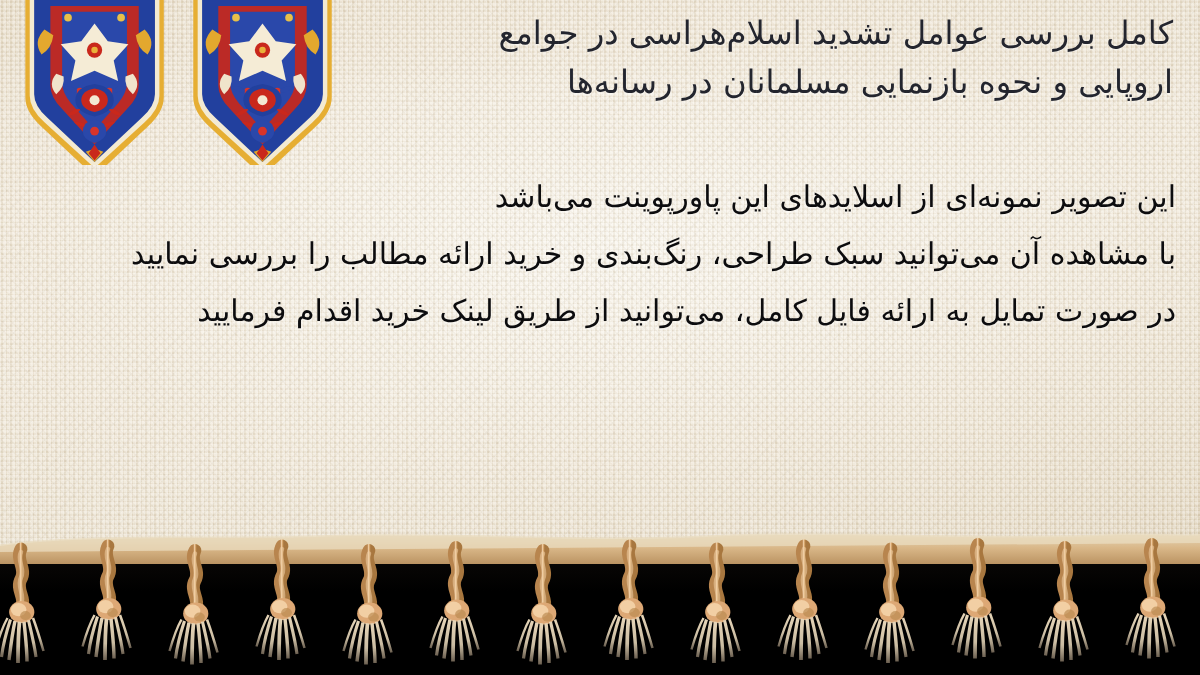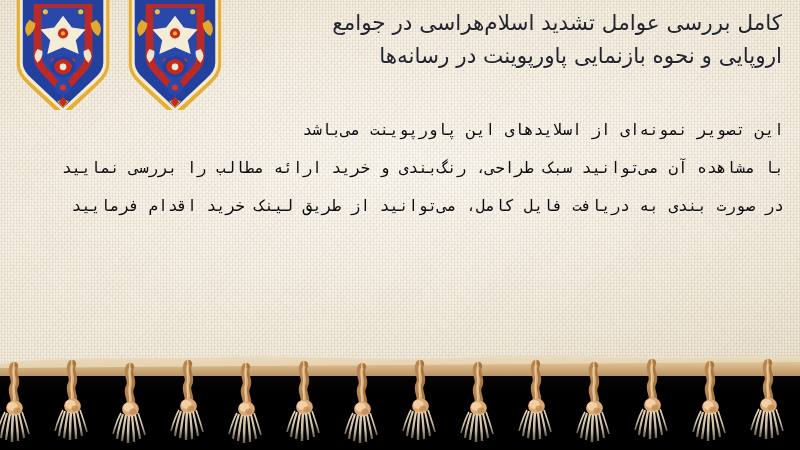--- a/index.html
+++ b/index.html
@@ -91,25 +91,24 @@
   .body-block {
     position: absolute;
     right: 16px;
     top: 112px;
     width: 772px;
     text-align: right;
     direction: rtl;
     color: #0c0c0e;
   }
   .body-line {
-    font-size: 16px;
+    font-size: 20px;
     line-height: 38px;
     white-space: nowrap;
     text-shadow: 0 1px 0 rgba(255,255,255,.30);
-    font-family: Liberation Mono, monospace;
   }
 
   
   .black-band {
     position: absolute;
     left: 0; right: 0;
     bottom: 0;
     height: 80px;
     background: linear-gradient(180deg, #0a0806 0%, #000 30%, #000 100%);
   }
@@ -195,27 +194,27 @@
       <use href="#drop" x="0" y="0" transform="translate(62,57)"></use>
     </g>
     <g>
       <use href="#medallion" x="0" y="0" transform="translate(176,60)"></use>
       <use href="#drop" x="0" y="0" transform="translate(176,57)"></use>
     </g>
   </svg>
 
   <div class="title">
     <div>کامل بررسی عوامل تشدید اسلام‌هراسی در جوامع</div>
-    <div>اروپایی و نحوه بازنمایی پاورپوینت در رسانه‌ها</div>
+    <div>اروپایی و نحوه بازنمایی مسلمانان در رسانه‌ها</div>
   </div>
 
   <div class="body-block">
     <div class="body-line">این تصویر نمونه‌ای از اسلایدهای این پاورپوینت می‌باشد</div>
     <div class="body-line">با مشاهده آن می‌توانید سبک طراحی، رنگ‌بندی و خرید ارائه مطالب را بررسی نمایید</div>
-    <div class="body-line">در صورت بندی به دریافت فایل کامل، می‌توانید از طریق لینک خرید اقدام فرمایید</div>
+    <div class="body-line">در صورت تمایل به ارائه فایل کامل، می‌توانید از طریق لینک خرید اقدام فرمایید</div>
   </div>
 
   <div class="black-band"></div>
 
   <svg class="fringe-layer" width="800" height="104" viewBox="0 0 800 104" preserveAspectRatio="none">
     <defs>
       <linearGradient id="ropeg" x1="0" y1="0" x2="1" y2="0">
         <stop offset="0%" stop-color="#b8854e"></stop>
         <stop offset="35%" stop-color="#eecaa0"></stop>
         <stop offset="62%" stop-color="#d9a96f"></stop>

